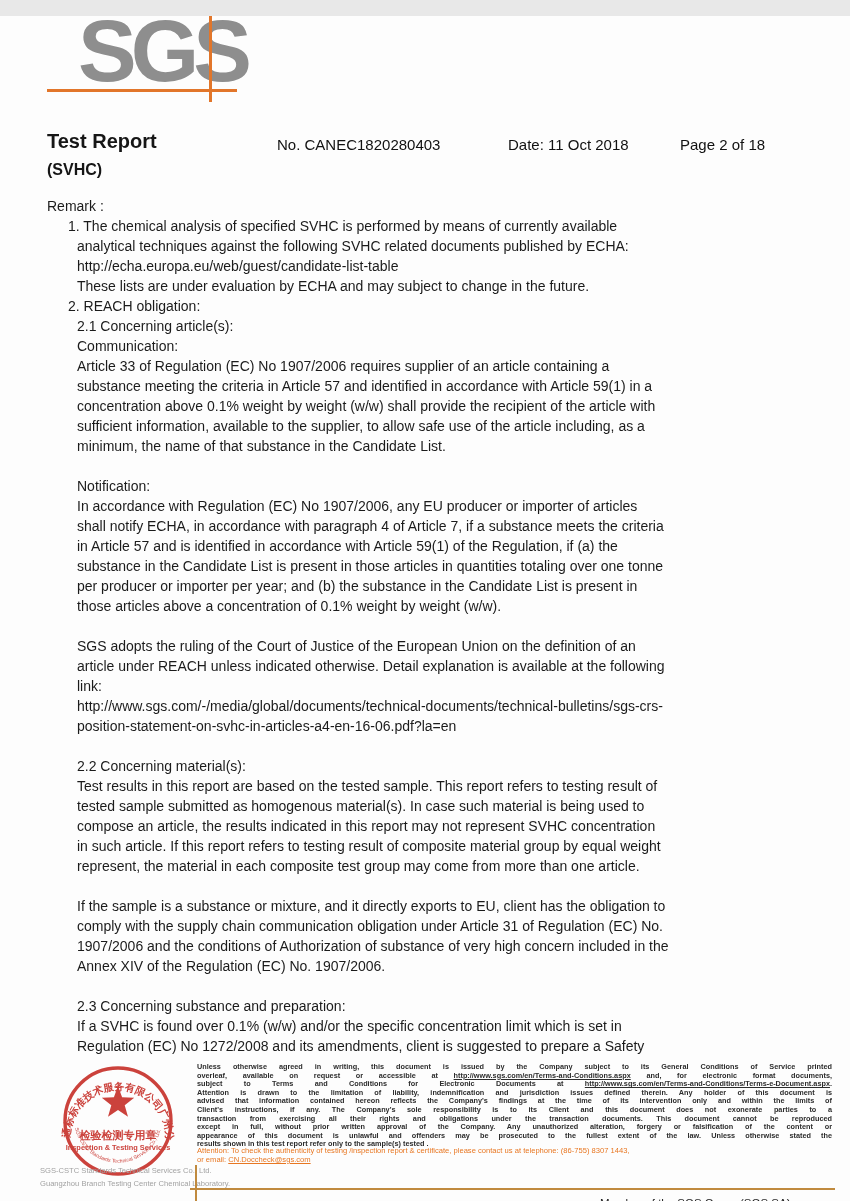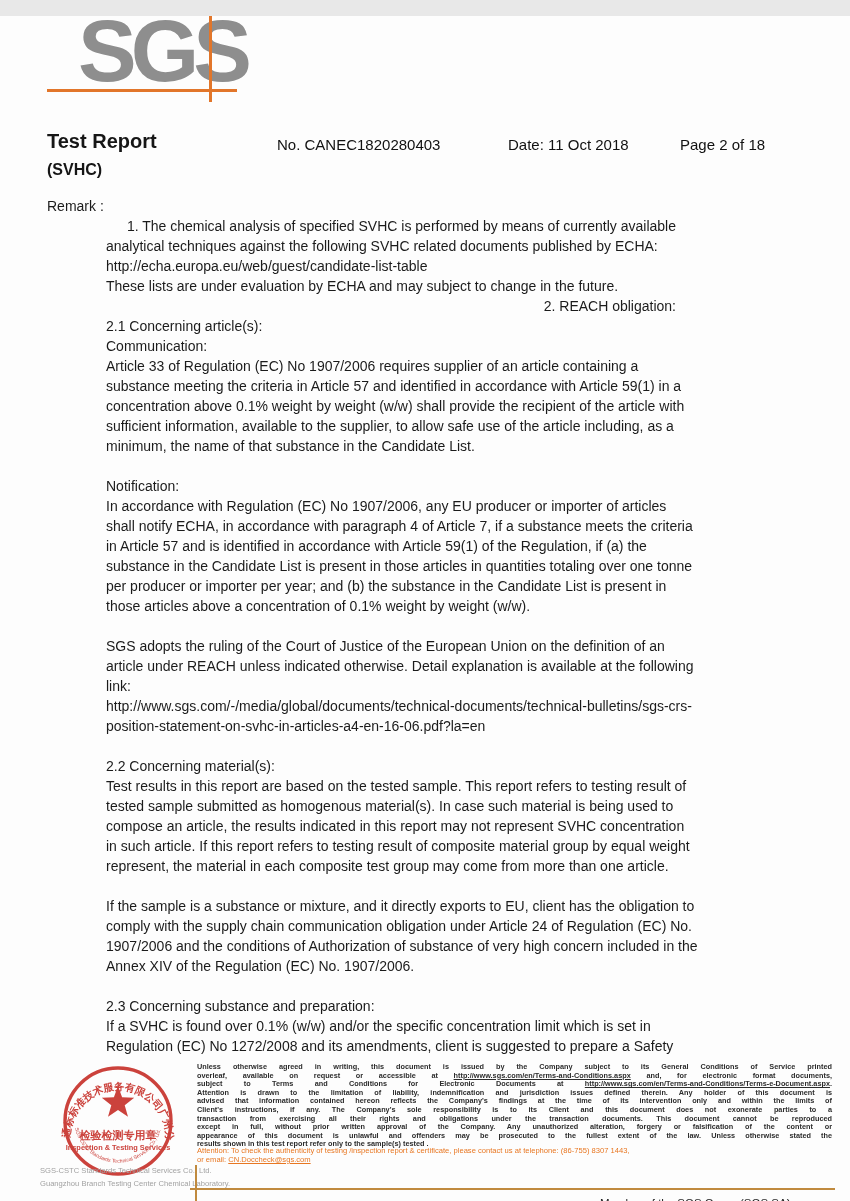--- a/index.html
+++ b/index.html
@@ -19,22 +19,22 @@
   .title2 { position:absolute; left:47px; top:145px; font-size:16px; font-weight:bold; color:#161616; }
   .meta   { position:absolute; top:120px; font-size:15px; color:#111; }
   .meta-no   { left:277px; }
   .meta-date { left:508px; }
   .meta-page { left:680px; }
 
   
   #body-lines { position:absolute; left:0; top:180px; width:676px; }
   .bline { height:20px; line-height:20px; font-size:14px; color:#1b1b1b; white-space:nowrap; }
   .ind0 { padding-left:47px; }
-  .ind1 { padding-left:47px;text-align:right; }
-  .ind2 { padding-left:106px; }
+  .ind1 { padding-left:68px; }
+  .ind2 { padding-left:77px; }
 
   
   .stamp { position:absolute; left:54px; top:1046px; opacity:0.93; }
   .company-lines { position:absolute; left:40px; top:1148px; font-size:7.6px; color:#a2a2a2; line-height:13px; white-space:nowrap; }
 
   #fine-print { position:absolute; left:197px; top:1047px; width:635px; }
   .fp-line {
     font-size:7.3px; font-weight:bold; color:#2c2c2c; line-height:8.6px;
     text-align:justify; text-align-last:justify;
   }
@@ -108,21 +108,21 @@
       <div class="bline ind2">position-statement-on-svhc-in-articles-a4-en-16-06.pdf?la=en</div>
       <div class="bline ind2">&nbsp;</div>
       <div class="bline ind2">2.2 Concerning material(s):</div>
       <div class="bline ind2">Test results in this report are based on the tested sample. This report refers to testing result of</div>
       <div class="bline ind2">tested sample submitted as homogenous material(s). In case such material is being used to</div>
       <div class="bline ind2">compose an article, the results indicated in this report may not represent SVHC concentration</div>
       <div class="bline ind2">in such article. If this report refers to testing result of composite material group by equal weight</div>
       <div class="bline ind2">represent, the material in each composite test group may come from more than one article.</div>
       <div class="bline ind2">&nbsp;</div>
       <div class="bline ind2">If the sample is a substance or mixture, and it directly exports to EU, client has the obligation to</div>
-      <div class="bline ind2">comply with the supply chain communication obligation under Article 24 of Regulation (EC) No.</div>
+      <div class="bline ind2">comply with the supply chain communication obligation under Article 31 of Regulation (EC) No.</div>
       <div class="bline ind2">1907/2006 and the conditions of Authorization of substance of very high concern included in the</div>
       <div class="bline ind2">Annex XIV of the Regulation (EC) No. 1907/2006.</div>
       <div class="bline ind2">&nbsp;</div>
       <div class="bline ind2">2.3 Concerning substance and preparation:</div>
       <div class="bline ind2">If a SVHC is found over 0.1% (w/w) and/or the specific concentration limit which is set in</div>
       <div class="bline ind2">Regulation (EC) No 1272/2008 and its amendments, client is suggested to prepare a Safety</div>
     </div>
 
   <svg class="stamp" width="128" height="122" viewBox="0 0 128 122">
     <circle cx="64" cy="59" r="53" fill="none" stroke="#c8342e" stroke-width="3.4"></circle>

